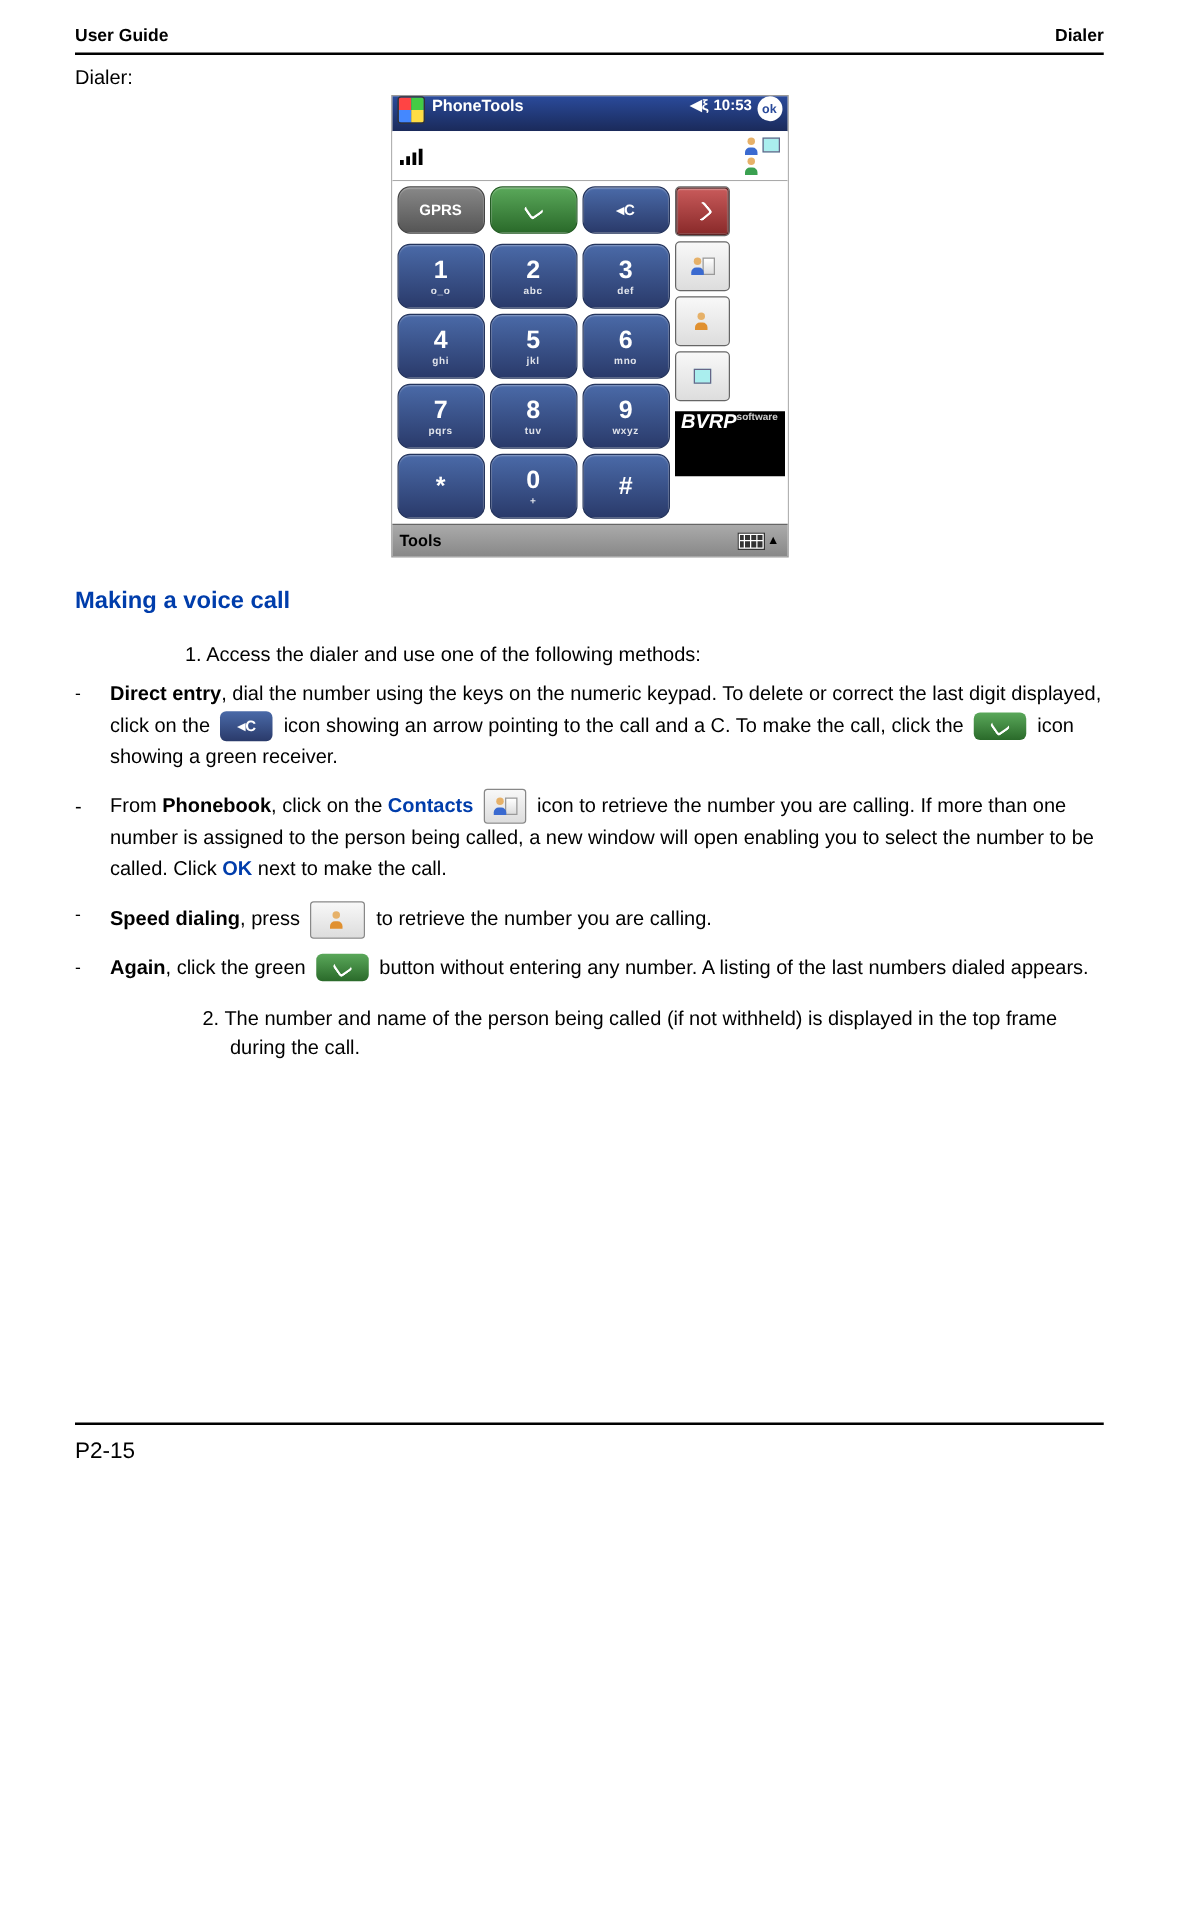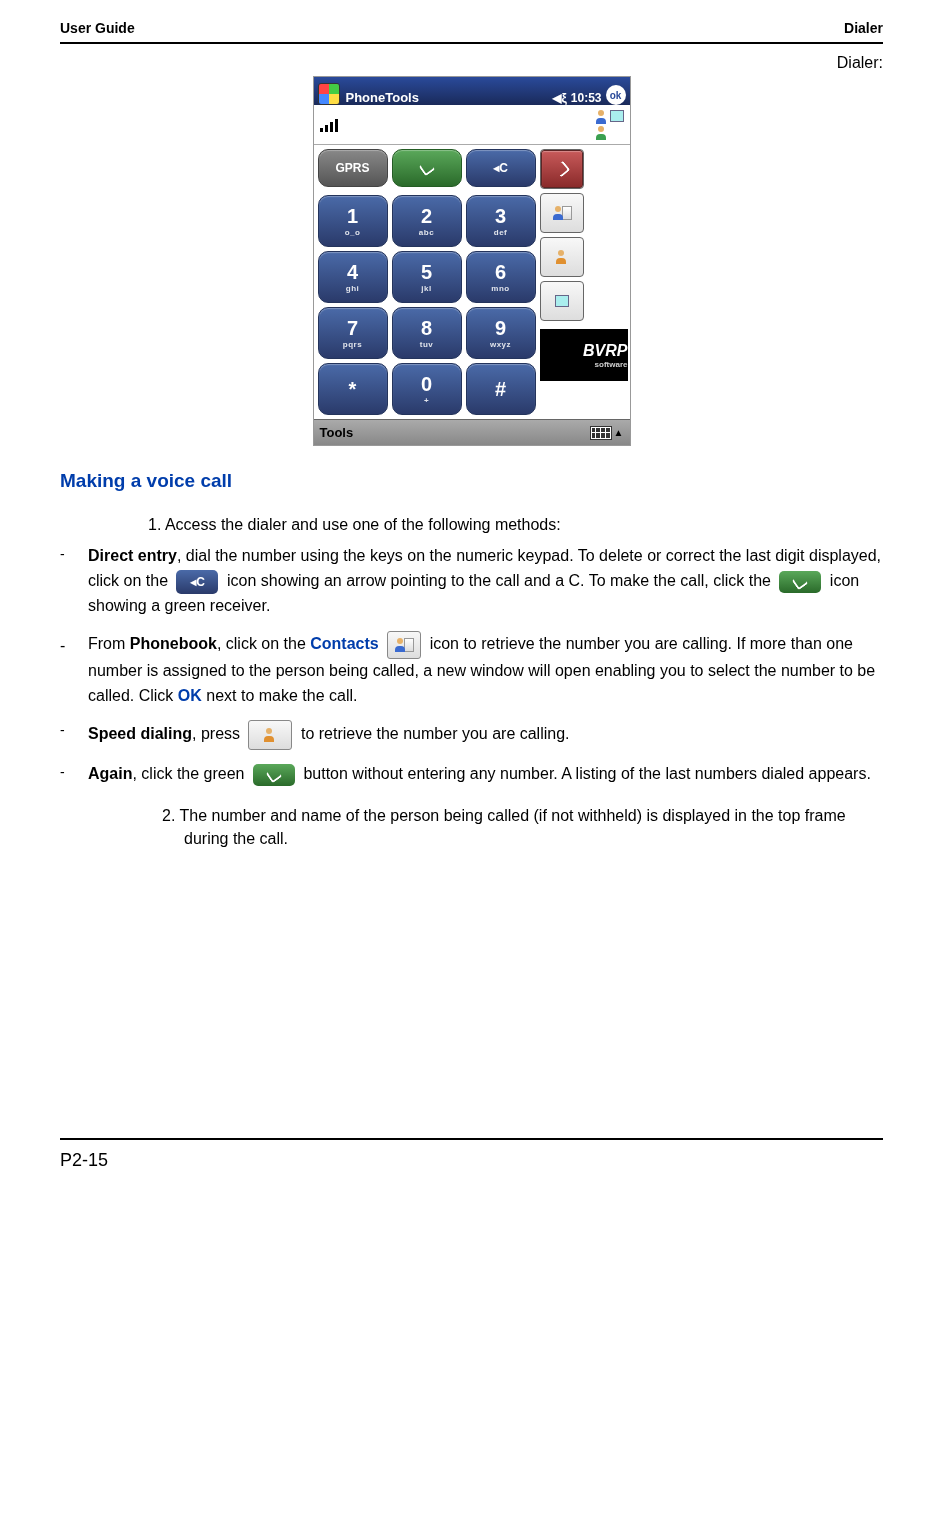--- a/index.html
+++ b/index.html
@@ -20,35 +20,34 @@
       padding-bottom: 6px;
     }
     .header-rule {
       border: none;
       border-top: 2px solid #000;
       margin-bottom: 10px;
     }
     .dialer-label {
       font-size: 16px;
       margin-bottom: 4px;
-      text-align: right;
     }
 
     
     .pda {
       width: 318px;
       margin: 0 auto 24px;
       background: #fff;
       border: 1px solid #999;
     }
     .pda-titlebar {
       height: 28px;
       background: linear-gradient(#2a4a9a, #1a2a5a);
       display: flex;
-      align-items: flex-end;
+      align-items: flex-start;
       color: #fff;
       font-weight: bold;
       font-size: 13px;
       padding: 0 4px;
     }
     .start-flag {
       width: 22px; height: 22px;
       display: inline-flex; flex-wrap: wrap;
       margin-right: 6px;
       border: 1px solid #333;
@@ -122,22 +121,22 @@
     }
     .side-btn {
       width: 44px; height: 40px;
       border: 1px solid #666; border-radius:4px;
       background: linear-gradient(#f8f8f8, #ddd);
       display:flex; align-items:center; justify-content:center;
       font-size: 14px; position: relative;
     }
     .bvrp-logo {
       width: 88px; height: 52px; margin:4px 4px 4px 0;
-      background:#000; color:#fff; display:flex; flex-direction:column;
-      align-items:flex-end; justify-content:center; font-style:italic;
+      background:#000; color:#fff; display:flex; flex-direction:row;
+      align-items:flex-start; justify-content:center; font-style:italic;
       font-size: 16px; font-weight:bold;
     }
     .bvrp-logo .sw { font-size:8px; font-style:normal; opacity:0.8; }
     .pda-bottombar {
       height: 26px; background: linear-gradient(#aaa,#888); border-top:1px solid #666;
       display:flex; align-items:center; justify-content:space-between;
       padding:0 6px; font-size:13px; font-weight:bold;
     }
     .kbd-icon {
       width:22px; height:14px; border:1px solid #333; background:#fff;

